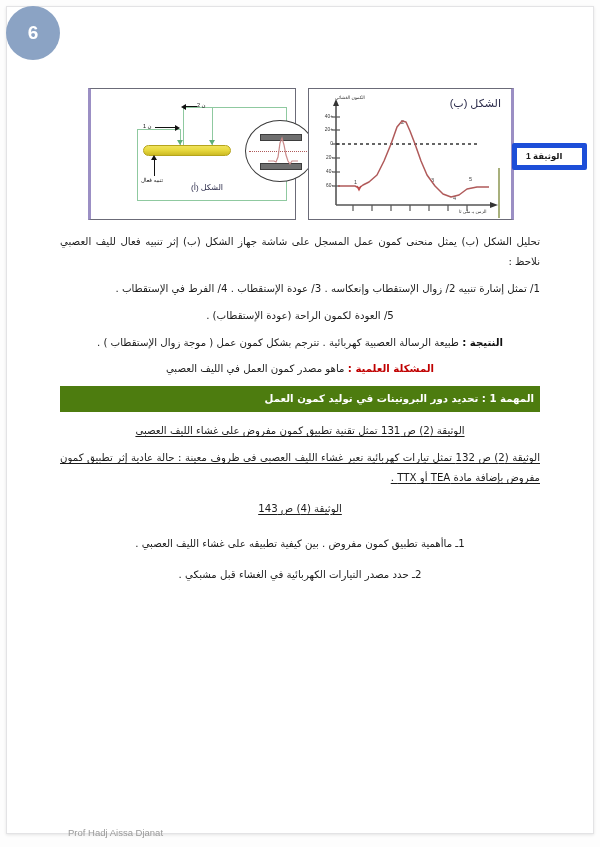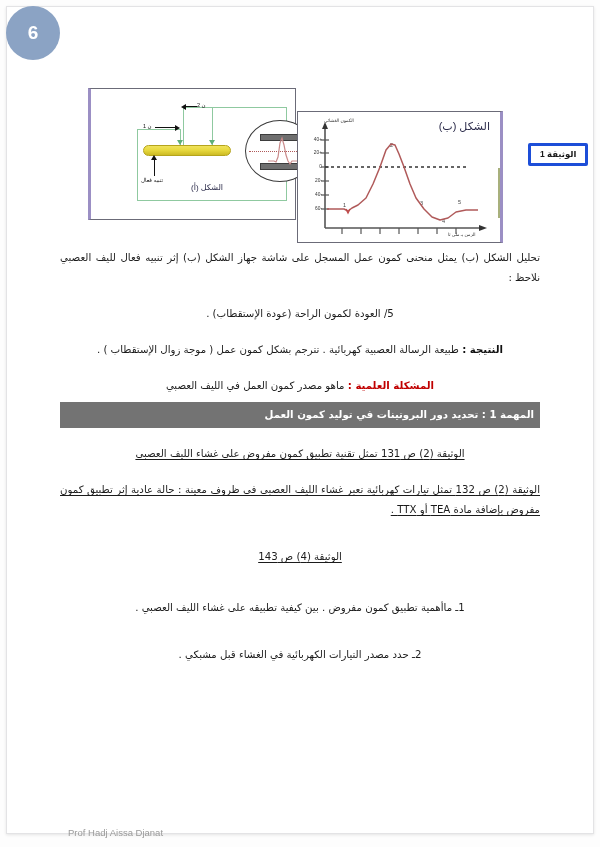--- a/index.html
+++ b/index.html
@@ -49,32 +49,31 @@
     position: absolute;
     top: 0; height: 132px;
     background: #ffffff;
   }
   .panel-a {
     left: 0; width: 208px;
     border: 1px solid #6b6b78;
     border-left: 3px solid #9b8fc4;
   }
   .panel-b {
-    left: 209px; width: 206px;
+    left: 220px; width: 206px;
     border: 1px solid #6b6b78;
     border-right: 3px solid #9b8fc4;
-    margin-top: 23px;
   }
   
   .doc-label {
     position: absolute;
-    left: 528px; top: 143px;
-    border: 3px solid #1d4ed8;
-    background: #ffffff;
-    padding: 3px 9px 4px 9px;
+    left: 512px; top: 143px;
+    border: 5px solid #1d4ed8;
+    background: #ffffff;
+    padding: 3px 20px 4px 9px;
     font-size: 8.5px;
     font-weight: bold;
     color: #1a1a1a;
     border-radius: 2px;
     z-index: 10;
   }
   .doc-label-stem {
     position: absolute;
     left: 498px; top: 168px;
     width: 2px; height: 50px;
@@ -165,28 +164,28 @@
     position: absolute;
     left: 60px; top: 232px;
     width: 480px;
     font-size: 10.2px;
     line-height: 1.95;
     color: #1b1b1b;
     text-align: justify;
     direction: rtl;
     font-family: "DejaVu Sans", "Liberation Sans", sans-serif;
   }
-  .body-text p { margin: 16px 0 7px 0; }
+  .body-text p { margin: 0 0 7px 0; }
   .p-justify { text-align: justify; }
   .p-right { text-align: right; }
   .p-center { text-align: center; }
   b.kw { font-weight: bold; color: #111; }
   b.kw-red { font-weight: bold; color: #c00000; }
   .task-banner {
-    background: #737373;
+    background: #4d7c0f;
     color: #ffffff;
     font-weight: bold;
     font-size: 10.2px;
     padding: 2.5px 6px 3.5px 6px;
     text-align: right;
     margin: 6px 0 9px 0;
     letter-spacing: 0.2px;
   }
   .u-line { text-decoration: underline; text-underline-offset: 2px; }
   .spacer-sm { height: 4px; }
@@ -306,20 +305,21 @@
     </div>
   </div>
 
   <div class="doc-label-stem"></div>
   <div class="doc-label">الوثيقة 1</div>
 
   <div class="body-text">
 
     <p class="p-justify">تحليل الشكل (ب) يمثل منحنى كمون عمل المسجل على شاشة جهاز الشكل (ب) إثر تنبيه فعال لليف العصبي نلاحظ :</p>
 
+    <p class="p-right">1/ تمثل إشارة تنبيه  2/ زوال الإستقطاب وإنعكاسه . 3/ عودة الإستقطاب . 4/ الفرط في الإستقطاب .</p>
 
     <p class="p-center">5/ العودة لكمون الراحة (عودة الإستقطاب) .</p>
 
     <p class="p-center">
       <b class="kw">النتيجة :</b><span> طبيعة الرسالة العصبية كهربائية . تترجم بشكل كمون عمل ( موجة زوال الإستقطاب ) .</span>
     </p>
 
     <p class="p-center">
       <b class="kw-red">المشكلة العلمية :</b><span> ماهو مصدر كمون العمل في الليف العصبي</span>
     </p>

